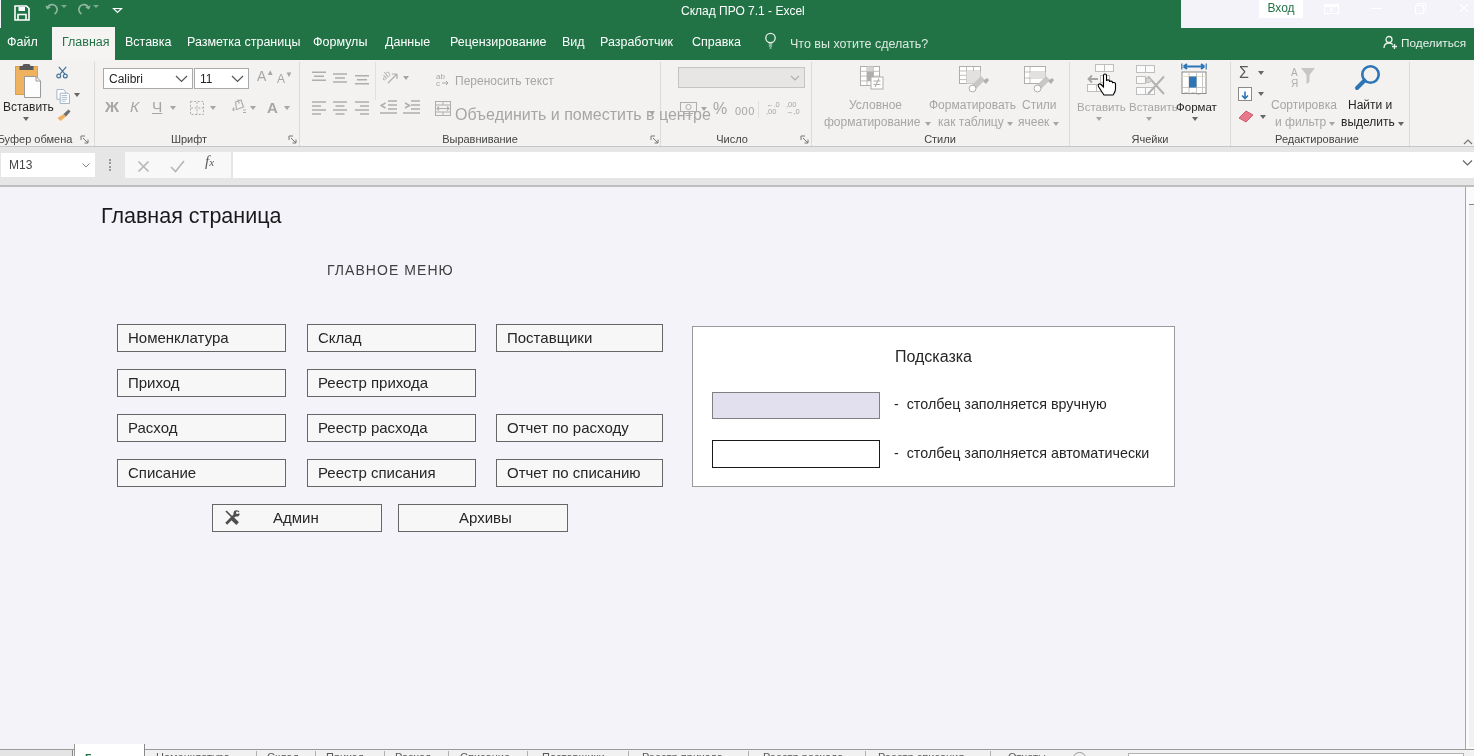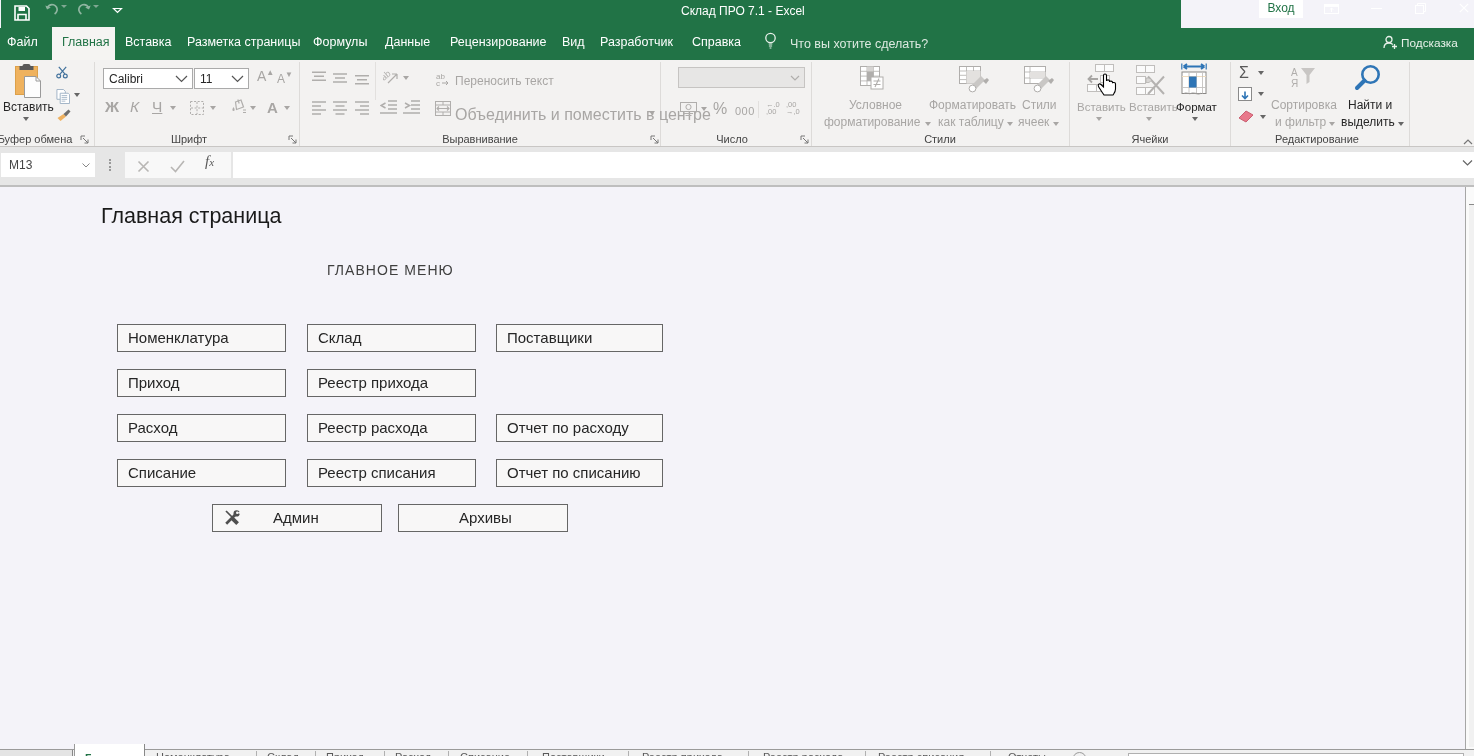--- a/index.html
+++ b/index.html
@@ -104,21 +104,21 @@
   <svg class="abs" style="left:764px;top:4px" width="13" height="19" viewBox="0 0 13 19">
     <circle cx="6.5" cy="6" r="4.7" fill="none" stroke="#e8f1ea" stroke-width="1.3"></circle>
     <path d="M4.7 12 H8.3 M4.9 14 H8.1 M5.6 16 H7.4" stroke="#e8f1ea" stroke-width="1.2" fill="none"></path>
   </svg>
   <span class="tabtxt" style="left:790px;top:9px;color:#dce9e0">Что вы хотите сделать?</span>
   <svg class="abs" style="left:1383px;top:7px" width="15" height="15" viewBox="0 0 15 15">
     <circle cx="6" cy="4.5" r="3" fill="none" stroke="#e8f1ea" stroke-width="1.3"></circle>
     <path d="M1 13 C1 9.5 3.5 8 6 8 C7.5 8 8.8 8.5 9.8 9.5" fill="none" stroke="#e8f1ea" stroke-width="1.3"></path>
     <path d="M11.5 9 V14 M9 11.5 H14" stroke="#e8f1ea" stroke-width="1.3"></path>
   </svg>
-  <span class="tabtxt" style="left:1401px;top:8px;font-size:11.8px;color:#e8f1ea">Подсказка</span>
+  <span class="tabtxt" style="left:1401px;top:8px;font-size:11.8px;color:#e8f1ea">Поделиться</span>
 </div>
 
 <div id="ribbon" class="abs">
   <div class="gsep" style="left:94px"></div>
   <div class="gsep" style="left:299px"></div>
   <div class="gsep" style="left:660px"></div>
   <div class="gsep" style="left:811px"></div>
   <div class="gsep" style="left:1069px"></div>
   <div class="gsep" style="left:1230px"></div>
   <div class="gsep" style="left:1409px"></div>
@@ -433,20 +433,27 @@
       <circle cx="13.6" cy="4.4" r="3.1" fill="#4f4f4f"></circle>
       <circle cx="14.3" cy="3.7" r="1.3" fill="#f8f7f7"></circle>
       <path d="M14.3 3.7 L19 2.2 L19 5.8 Z" fill="#f8f7f7"></path>
     </svg>
     <span style="left:60px">Админ</span>
   </div>
   <div class="btn" style="left:398px;top:317px;width:170px;height:28px">
       <span style="left:60px">Архивы</span>
     </div>
 
+  <div class="abs" style="left:692px;top:139px;width:483px;height:161px;background:#fff;border:1px solid #9a9a9a">
+    <div style="position:absolute;left:0;top:21px;width:100%;text-align:center;font-size:16px;color:#262626">Подсказка</div>
+    <div style="position:absolute;left:19px;top:65px;width:168px;height:27px;background:#e2dfee;border:1px solid #7f7f7f"></div>
+    <div style="position:absolute;left:201px;top:69px;font-size:14.3px;color:#262626">-&nbsp; столбец заполняется вручную</div>
+    <div style="position:absolute;left:19px;top:113px;width:168px;height:28px;background:#fff;border:1.5px solid #1a1a1a"></div>
+    <div style="position:absolute;left:201px;top:118px;font-size:14.3px;color:#262626">-&nbsp; столбец заполняется автоматически</div>
+  </div>
 </div>
 <div id="vscroll" class="abs">
     <div id="vthumb"></div>
   </div>
 
 <div id="tabbar" class="abs">
   <div class="abs" style="left:0;top:0;width:73px;height:7px;background:#e4e4e4;border-right:1px solid #888"></div>
   <div class="abs" style="left:74px;top:-6px;width:71px;height:13px;background:#fff;border-left:1px solid #999;border-right:1px solid #888;overflow:hidden">
     <span style="position:absolute;left:10px;top:8px;font-size:11px;font-weight:bold;color:#217346">Главная</span>
   </div>

